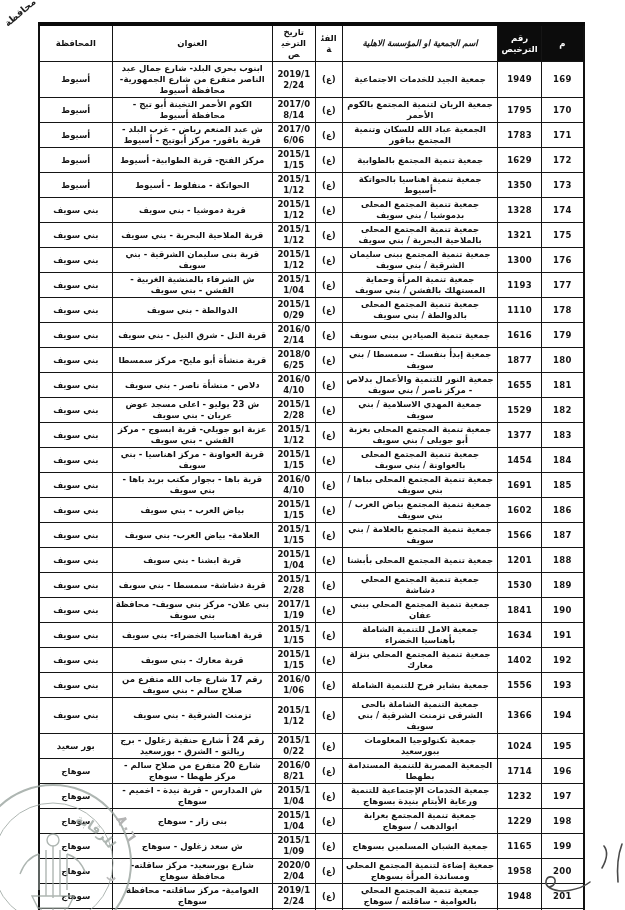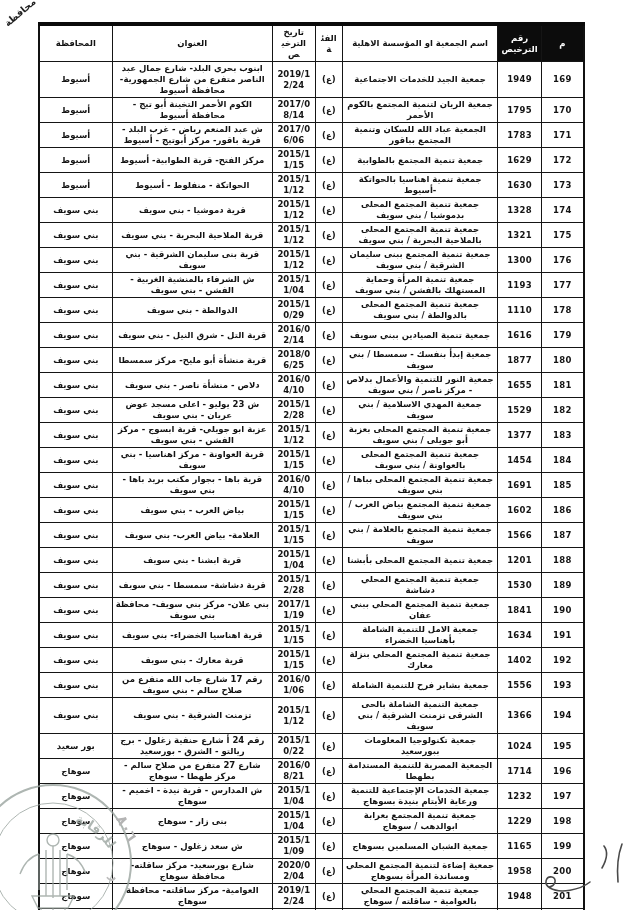--- a/index.html
+++ b/index.html
@@ -25,21 +25,21 @@
     font-size:8.5px; font-weight:bold; line-height:11px;
     text-align:center; vertical-align:middle;
     padding:1px 3px; color:#141414;
     overflow:hidden; word-wrap:break-word;
   }
   table.reg thead th { height:28px; background:#ffffff; }
   table.reg thead th.dark { background:#0c0c0c; color:#fcfcfc; }
   table.reg tbody td { height:22px; background:#fff; }
   .col-serial      { width:42px; }
   .col-license_no  { width:43px; }
-  .col-name        { width:153px; }
+  .col-name        { width:153px;font-style:italic; }
   .col-category    { width:27px; }
   .col-license_date{ width:42px; }
   .col-address     { width:158px; }
   .col-governorate { width:72px; }
   td.c-license_date { direction:ltr; }
   td.c-serial, td.c-license_no { font-size:9px; letter-spacing:.3px; }
   
   .stamp {
     position:absolute; left:-32px; top:778px; width:170px; height:170px;
     opacity:.8; pointer-events:none;
@@ -114,21 +114,21 @@
           <td class="c-serial">172</td>
           <td class="c-license_no">1629</td>
           <td class="c-name">جمعية تنمية المجتمع بالطوابية</td>
           <td class="c-category">(ع)</td>
           <td class="c-license_date">2015/11/15</td>
           <td class="c-address">مركز الفتح- قرية الطوابية- أسيوط</td>
           <td class="c-governorate">أسيوط</td>
         </tr>
         <tr>
           <td class="c-serial">173</td>
-          <td class="c-license_no">1630</td>
+          <td class="c-license_no">1350</td>
           <td class="c-name">جمعية تنمية اهناسيا بالحواتكة -أسيوط</td>
           <td class="c-category">(ع)</td>
           <td class="c-license_date">2015/11/12</td>
           <td class="c-address">الحواتكة - منفلوط - أسيوط</td>
           <td class="c-governorate">أسيوط</td>
         </tr>
         <tr>
           <td class="c-serial">174</td>
           <td class="c-license_no">1328</td>
           <td class="c-name">جمعية تنمية المجتمع المحلى بدموشيا / بني سويف</td>
@@ -325,21 +325,21 @@
           <td class="c-license_date">2015/10/22</td>
           <td class="c-address">رقم 24 أ شارع حنفية زغلول - برج ريالتو - الشرق - بورسعيد</td>
           <td class="c-governorate">بور سعيد</td>
         </tr>
         <tr>
           <td class="c-serial">196</td>
           <td class="c-license_no">1714</td>
           <td class="c-name">الجمعية المصرية للتنمية المستدامة بطهطا</td>
           <td class="c-category">(ع)</td>
           <td class="c-license_date">2016/08/21</td>
-          <td class="c-address">شارع 27 متفرع من صلاح سالم - مركز طهطا - سوهاج</td>
+          <td class="c-address">شارع 20 متفرع من صلاح سالم - مركز طهطا - سوهاج</td>
           <td class="c-governorate">سوهاج</td>
         </tr>
         <tr>
           <td class="c-serial">197</td>
           <td class="c-license_no">1232</td>
           <td class="c-name">جمعية الخدمات الإجتماعية للتنمية ورعاية الأيتام بنيدة بسوهاج</td>
           <td class="c-category">(ع)</td>
           <td class="c-license_date">2015/11/04</td>
           <td class="c-address">ش المدارس - قرية نيدة - اخميم - سوهاج</td>
           <td class="c-governorate">سوهاج</td>

